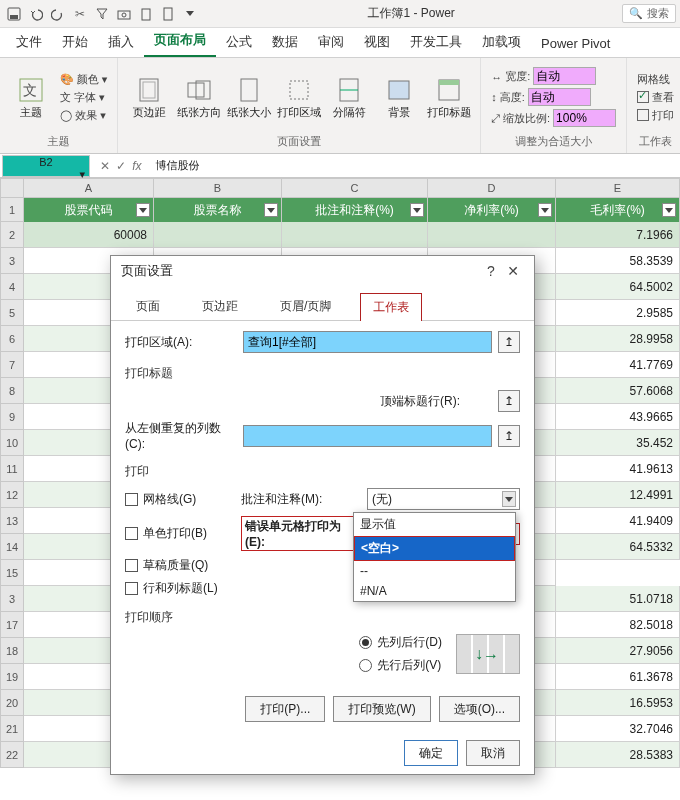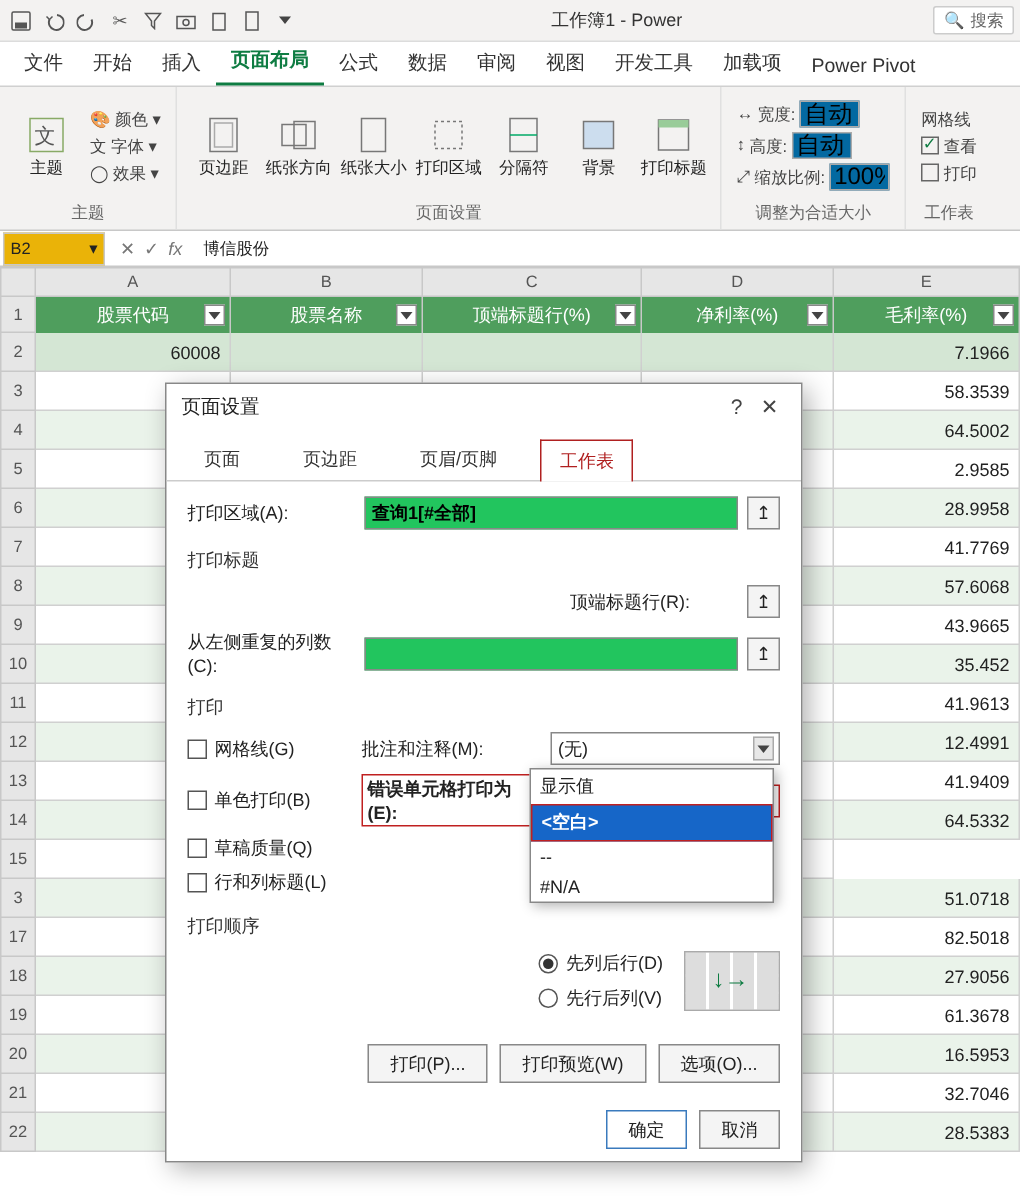--- a/index.html
+++ b/index.html
@@ -21,29 +21,29 @@
   
   .ribbon-body { height: 96px; background: #f3f2f1; border-bottom: 1px solid #c8c8c8; display: flex; }
   .ribbon-group { display: flex; flex-direction: column; border-right: 1px solid #e0e0e0; padding: 4px 8px; }
   .ribbon-group-inner { display: flex; flex: 1; align-items: stretch; gap: 4px; }
   .ribbon-group-label { text-align: center; font-size: 11px; color: #666; padding-top: 2px; }
   .rb-col { display: flex; flex-direction: column; justify-content: center; gap: 1px; }
   .rb-item { display: flex; align-items: center; gap: 3px; font-size: 11px; color: #444; padding: 1px 2px; white-space: nowrap; }
   .rb-big { display: flex; flex-direction: column; align-items: center; justify-content: center; gap: 2px; width: 46px; }
   .rb-big-icon { width: 28px; height: 28px; display: flex; align-items: center; justify-content: center; }
   .rb-big-label { font-size: 11px; text-align: center; line-height: 1.1; }
-  .rb-input { width: 40px; height: 18px; font-size: 16px; border: 1px solid #aaa; background: #0369a1; padding: 0 2px; }
+  .rb-input { width: 63px; height: 18px; font-size: 12px; border: 1px solid #aaa; background: #f0abfc; padding: 0 2px; }
   .checkbox { width: 12px; height: 12px; border: 1px solid #666; display: inline-block; position: relative; }
   .checkbox.checked::after { content: "✓"; position: absolute; top: -3px; left: 0; font-size: 11px; color: #0e7c42; }
 
   svg { display: block; }
 
   
   .fx-bar { height: 24px; display: flex; align-items: center; border-bottom: 1px solid #c8c8c8; }
-  .namebox { width: 68px; height: 22px; border: 1px solid #c8c8c8; display: flex; align-items: center; padding: 0 4px; margin: 0 2px; background: #eab308; font-size: 11px; }
+  .namebox { width: 88px; height: 22px; border: 1px solid #c8c8c8; display: flex; align-items: center; padding: 0 4px; margin: 0 2px; background: #14b8a6; font-size: 11px; flex-direction: column; }
   .fx-btns { display: flex; align-items: center; gap: 6px; padding: 0 8px; color: #777; }
   .fx-input { flex: 1; padding: 0 6px; font-size: 11px; }
 
   
   .grid-wrap { position: relative; }
   .colhdr-row { display: flex; height: 20px; }
   .rownum-hdr { width: 24px; background: #e6e6e6; border: 1px solid #c8c8c8; }
   .colhdr { background: #e6e6e6; border: 1px solid #c8c8c8; border-left: none; display: flex; align-items: center; justify-content: center; font-size: 11px; color: #555; }
   .grid-rows { }
   .grid-row { display: flex; height: 26px; }
@@ -67,21 +67,21 @@
   .dialog { position: absolute; left: 110px; top: 255px; width: 425px; height: 520px; background: #fff; border: 1px solid #888; box-shadow: 4px 4px 16px rgba(0,0,0,0.3); display: flex; flex-direction: column; }
   .dlg-title { display: flex; align-items: center; padding: 6px 10px; font-size: 13px; }
   .dlg-title-text { flex: 1; }
   .dlg-title-btn { width: 22px; text-align: center; color: #444; font-size: 14px; }
   .dlg-tabs { display: flex; padding: 6px 12px 0 12px; gap: 16px; border-bottom: 1px solid #ccc; }
   .dlg-tab { padding: 5px 12px; font-size: 12px; color: #333; border: 1px solid transparent; border-bottom: none; }
   .dlg-tab.active { border-color: #b02020; color: #b02020; background: #fff; position: relative; top: 1px; }
   .dlg-body { flex: 1; padding: 10px 14px; display: flex; flex-direction: column; gap: 8px; font-size: 12px; overflow: hidden; }
   .dlg-row { display: flex; align-items: center; gap: 6px; justify-content: flex-end; }
   .dlg-label { width: 112px; }
-  .dlg-input { flex: 1; height: 22px; border: 1px solid #888; padding: 0 4px; font-size: 12px; background: #22c55e; font-weight: bold; }
+  .dlg-input { flex: 1; height: 22px; border: 1px solid #888; padding: 0 4px; font-size: 12px; background: #7dd3fc; }
   .refbtn { width: 22px; height: 22px; border: 1px solid #888; display: flex; align-items: center; justify-content: center; background: #f4f4f4; }
   .section-title { font-size: 12px; color: #333; padding-top: 4px; }
   fieldset.print { border: none; padding: 0; }
   .print-grid { display: grid; grid-template-columns: 110px 120px 1fr; gap: 6px 6px; align-items: center; }
   .chk { display: flex; align-items: center; gap: 5px; }
   .chkbox { width: 13px; height: 13px; border: 1px solid #555; }
   .select { height: 22px; border: 1px solid #888; background: #fff; display: flex; align-items: center; padding: 0 4px; position: relative; font-size: 12px; }
   .select .caret { position: absolute; right: 3px; width: 14px; height: 16px; background: #e8e8e8; border: 1px solid #aaa; display: flex; align-items: center; justify-content: center; }
   .red-box { border: 1.5px solid #c02020 !important; font-weight: bold; }
   .dropdown-panel { position: absolute; left: 242px; top: 256px; width: 163px; background: #fff; border: 1px solid #888; box-shadow: 2px 2px 8px rgba(0,0,0,0.3); }
@@ -324,21 +324,21 @@
           <div class="tri-down"></div>
         </div>
       </div>
     <div class="hdr-cell wB">
         <span>股票名称</span>
         <div class="hdr-drop">
           <div class="tri-down"></div>
         </div>
       </div>
     <div class="hdr-cell wC">
-        <span>顶端标题行(%)</span>
+        <span>批注和注释(%)</span>
         <div class="hdr-drop">
           <div class="tri-down"></div>
         </div>
       </div>
     <div class="hdr-cell wD">
         <span>净利率(%)</span>
         <div class="hdr-drop">
           <div class="tri-down"></div>
         </div>
       </div>

